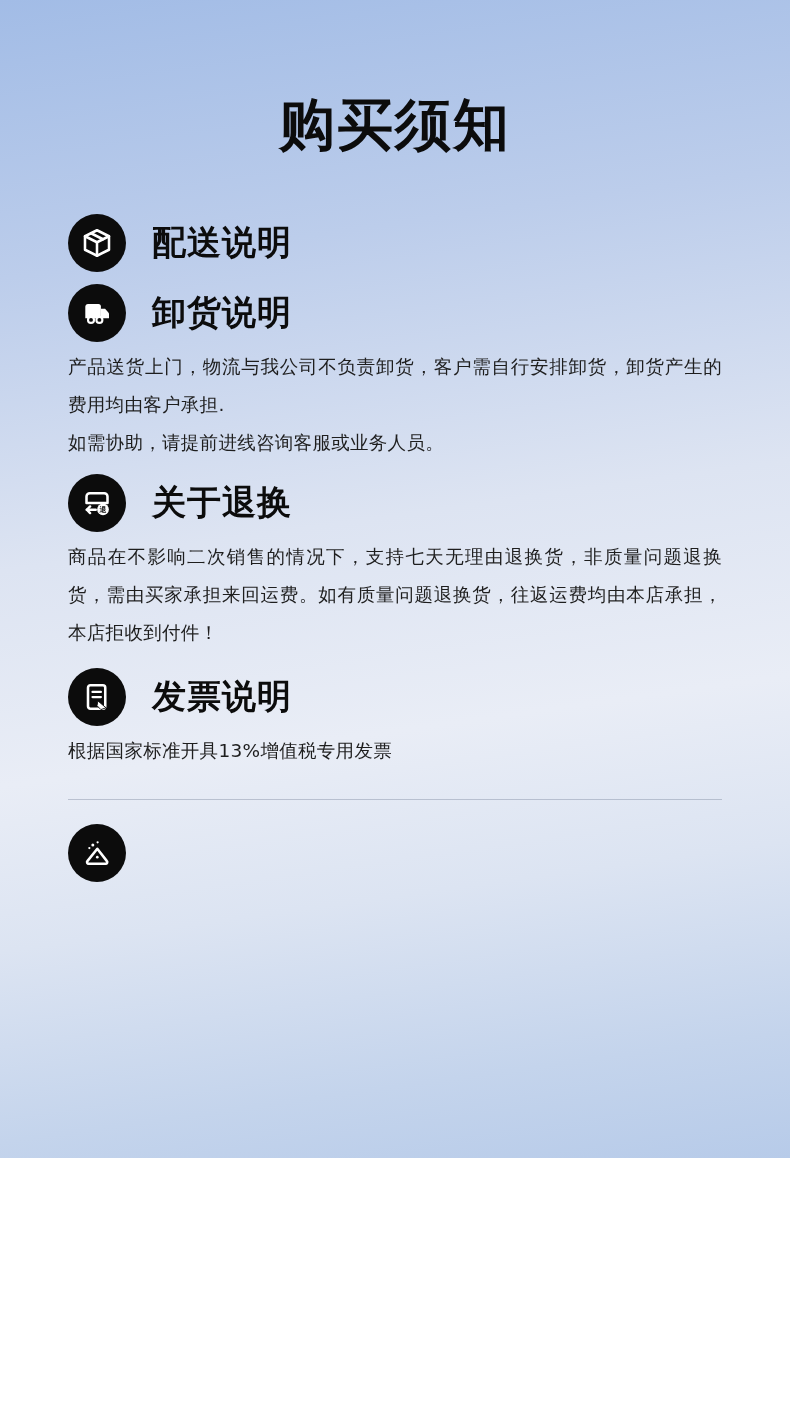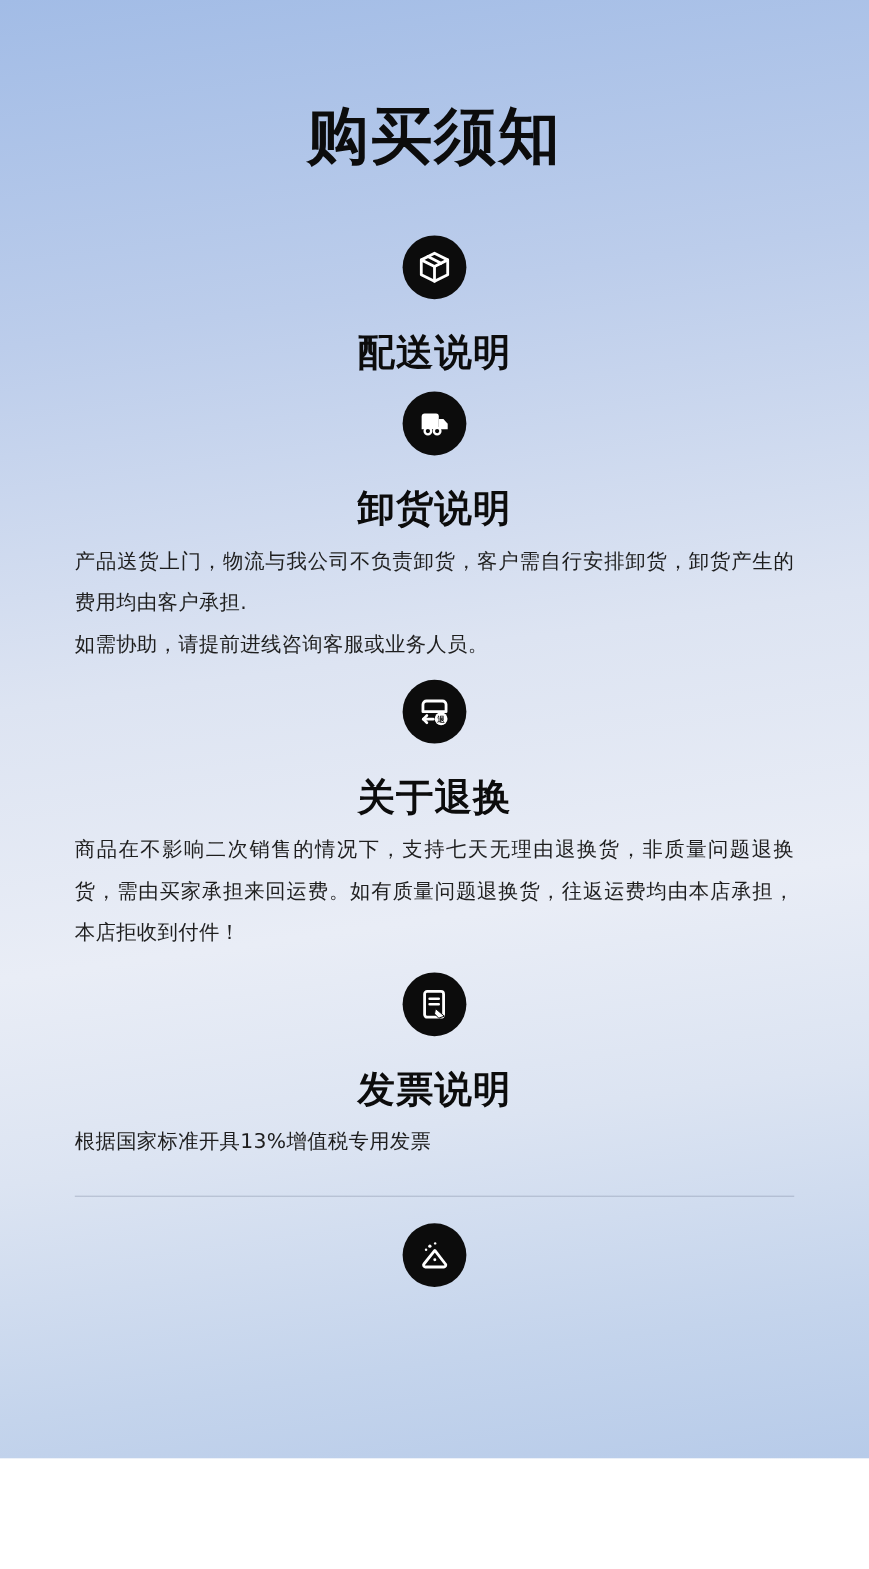--- a/index.html
+++ b/index.html
@@ -3,21 +3,21 @@
 <meta charset="utf-8">
 <style>
   * { margin: 0; padding: 0; box-sizing: border-box; }
   html, body { width: 790px; }
   body {
     font-family: "DejaVu Sans", "Liberation Sans", sans-serif;
     -webkit-font-smoothing: antialiased;
   }
   .page {
     width: 790px;
-    height: 1326px;
+    height: 1158px;
     overflow: hidden;
     background: linear-gradient(172deg,
       #a2bce6 0%,
       #bccdeb 22%,
       #dde4f2 45%,
       #e9edf6 62%,
       #dce4f2 75%,
       #c4d4ec 90%,
       #b7cbe9 100%);
     padding: 0 68px;
@@ -28,21 +28,20 @@
     font-size: 56px;
     font-weight: bold;
     letter-spacing: 2px;
     color: #0c0c0c;
     line-height: 1.45;
   }
   .sec-header {
     display: flex;
     align-items: center;
     gap: 26px;
-    flex-direction: column;
   }
   .icon-circle {
     flex: 0 0 auto;
     width: 58px;
     height: 58px;
     border-radius: 50%;
     background: #0c0c0c;
     display: flex;
     align-items: center;
     justify-content: center;

